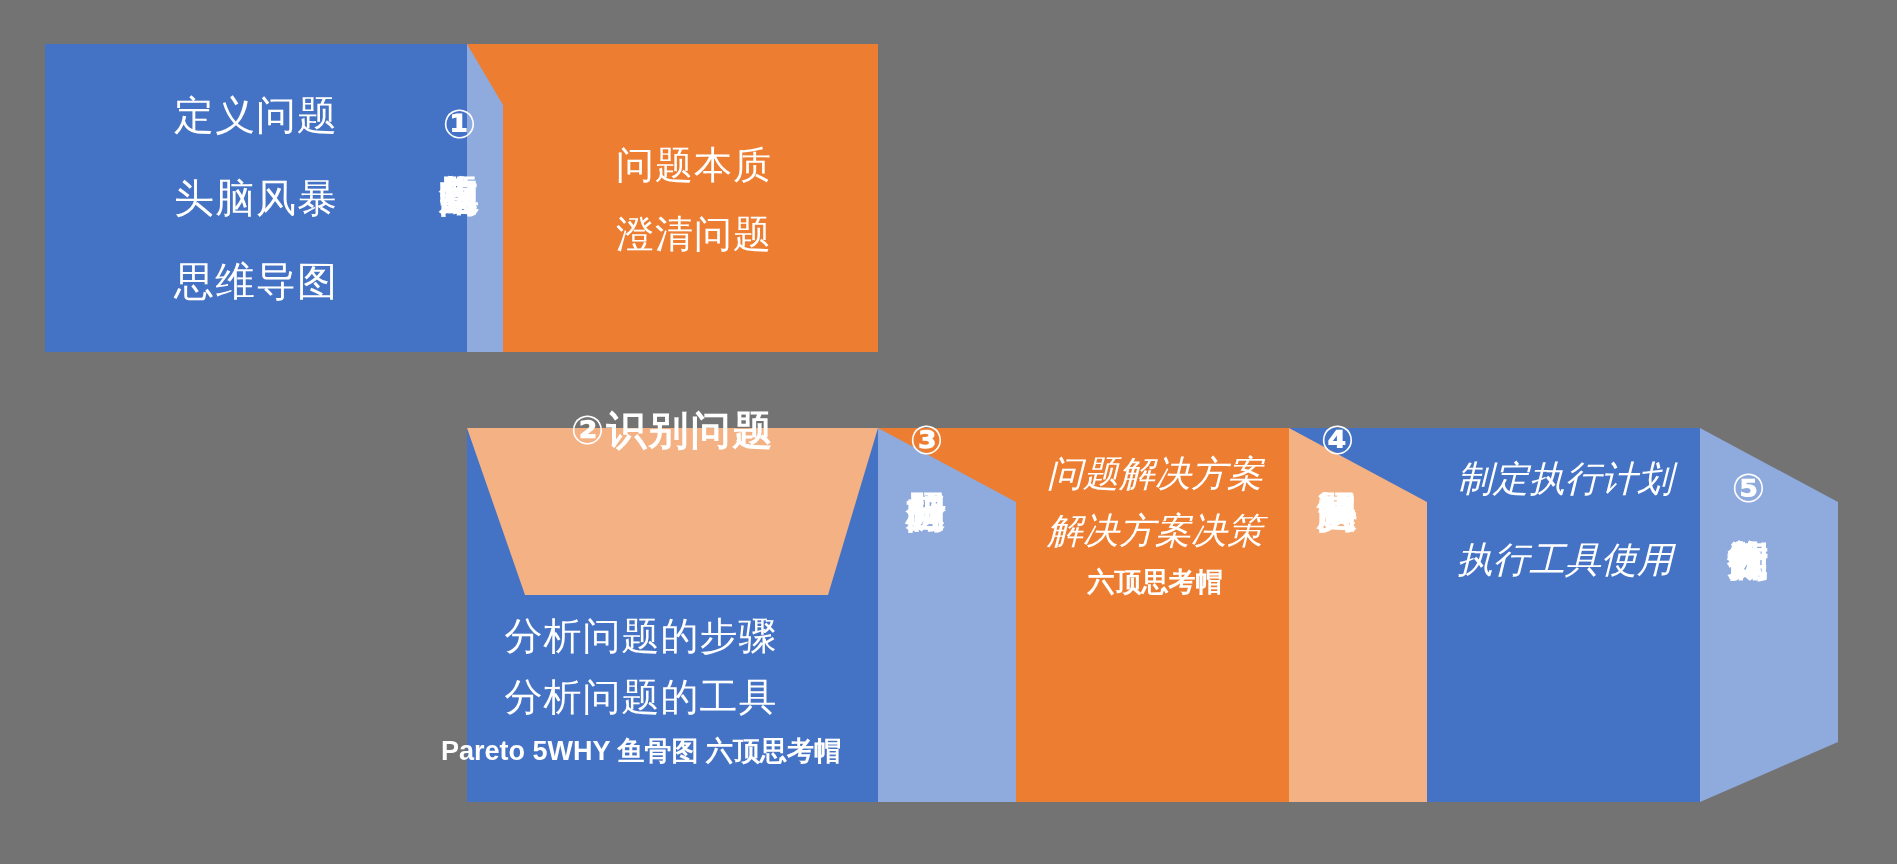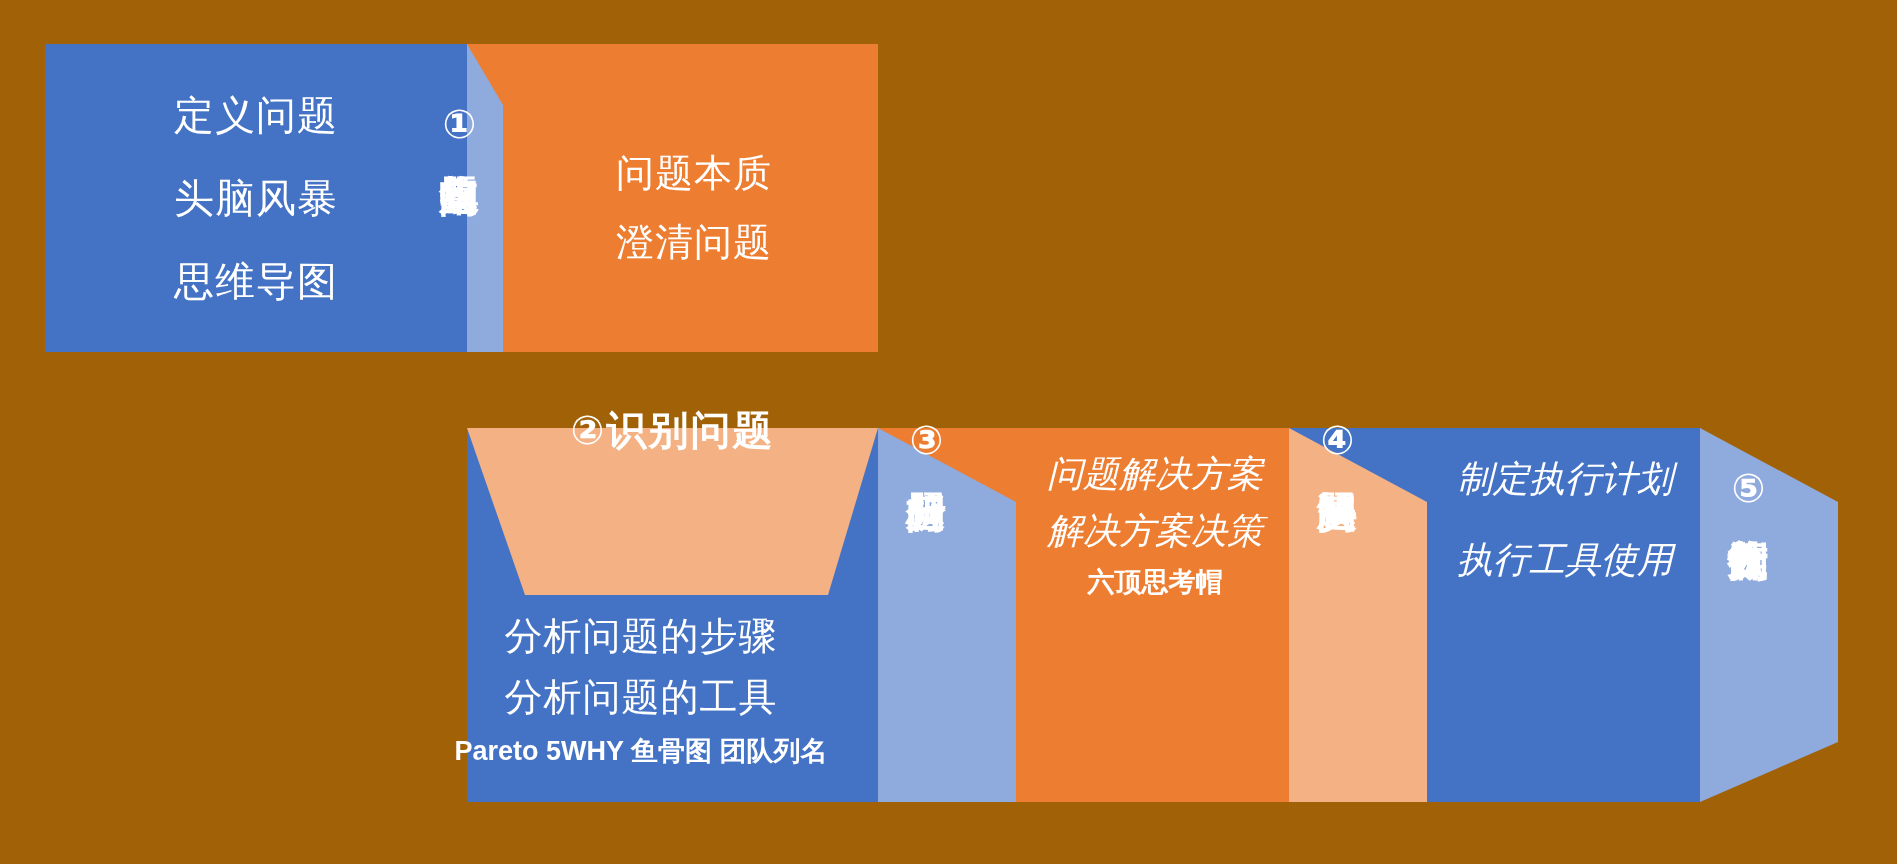--- a/index.html
+++ b/index.html
@@ -1,17 +1,17 @@
 <!DOCTYPE html>
 <html><head>
 <meta charset="utf-8">
 <style>
   html,body{margin:0;padding:0;background:#ffffff;}
   body{width:1897px;height:864px;font-family:"Liberation Sans","DejaVu Sans",sans-serif;overflow:hidden;}
-  #stage{position:relative;width:1897px;height:864px;background:#a16207;}
+  #stage{position:relative;width:1897px;height:864px;background:#737373;}
   #stage svg{position:absolute;left:0;top:0;}
   .lbl{position:absolute;color:#ffffff;white-space:nowrap;pointer-events:none;}
 
   
   .content{display:flex;flex-direction:column;align-items:center;justify-content:center;}
   .content .line{color:#fff;text-align:center;}
 
   
   .vstep{
     display:flex;flex-direction:column;align-items:center;justify-content:flex-start;
@@ -58,34 +58,34 @@
     <div class="line big">定义问题</div>
     <div class="line big">头脑风暴</div>
     <div class="line big">思维导图</div>
   </div>
 
   <div class="lbl vstep" style="left:417px;top:104px;width:85px;height:230px;font-size:40px;">
     <span class="ch">①</span>
     <span class="ch" style="writing-mode:vertical-rl;text-orientation:upright;letter-spacing:0px;line-height:1;">收集问题</span>
   </div>
 
-  <div class="lbl content" style="left:510px;top:128px;width:368px;height:160px;gap:18px;">
+  <div class="lbl content" style="left:510px;top:120px;width:368px;height:160px;gap:18px;">
     <div class="line big2">问题本质</div>
     <div class="line big2">澄清问题</div>
   </div>
 
   <div class="lbl" style="left:467px;top:395px;width:411px;height:70px;display:flex;align-items:center;justify-content:center;">
     <span class="step-h">②</span>
     <span class="step-h">识别问题</span>
   </div>
 
   <div class="lbl content" style="left:467px;top:590px;width:348px;height:200px;gap:10px;">
     <div class="line big2">分析问题的步骤</div>
     <div class="line big2">分析问题的工具</div>
-    <div class="line small">Pareto 5WHY 鱼骨图  团队列名</div>
+    <div class="line small">Pareto 5WHY 鱼骨图  六顶思考帽</div>
   </div>
 
   <div class="lbl vstep" style="left:884px;top:420px;width:85px;height:230px;font-size:40px;">
     <span class="ch">③</span>
     <span class="ch" style="writing-mode:vertical-rl;text-orientation:upright;letter-spacing:0px;line-height:1;">分析问题</span>
   </div>
 
   <div class="lbl content" style="left:1020px;top:435px;width:270px;height:180px;gap:8px;">
     <div class="line med">问题解决方案</div>
     <div class="line med">解决方案决策</div>

